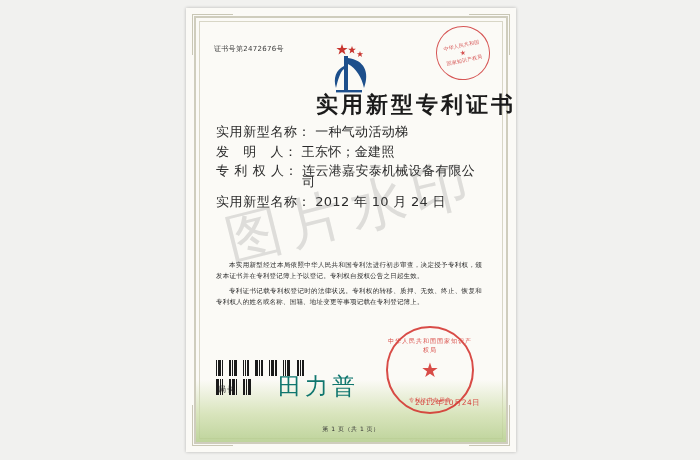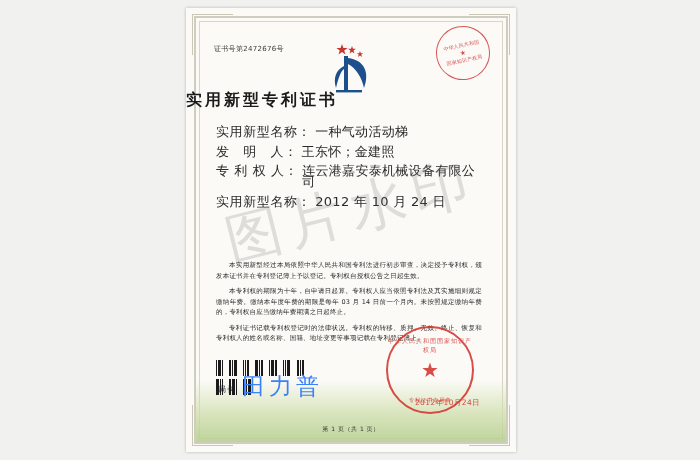--- a/index.html
+++ b/index.html
@@ -117,22 +117,22 @@
     width: 90px;
     height: 54px;
   }
 
   
   .title {
     position: absolute;
     left: 0;
     right: 0;
     top: 82px;
-    text-align: left;
-    font-size: 16px;
+    text-align: right;
+    font-size: 22px;
     letter-spacing: 3px;
     color: #1b1b1b;
     font-family: "DejaVu Serif", "Liberation Serif", serif;
     font-weight: bold;
   }
 
   
   .fields {
     position: absolute;
     left: 30px;
@@ -190,31 +190,32 @@
     vertical-align: top;
   }
 
   
   .sign-row {
     position: absolute;
     left: 32px;
     bottom: 54px;
     display: flex;
     align-items: flex-end;
+    gap: 36px;
   }
   .sign-label {
     font-size: 8px;
     color: #222;
     letter-spacing: 1px;
     margin-right: 6px;
     padding-bottom: 3px;
   }
   .sign-name {
     font-size: 23px;
-    color: #3b82f6;
+    color: #0f766e;
     font-family: "DejaVu Serif", "Liberation Serif", serif;
     letter-spacing: 4px;
     line-height: 24px;
   }
 
   
   .main-seal {
     position: absolute;
     right: 42px;
     bottom: 38px;
@@ -339,21 +340,20 @@
         <span class="field-value">连云港嘉安泰机械设备有限公司</span>
       </div>
       <div class="field-row">
         <span class="field-label">实用新型名称：</span>
         <span class="field-value">2012 年 10 月 24 日</span>
       </div>
     </div>
 
     <div class="body-text">
       <p>本实用新型经过本局依照中华人民共和国专利法进行初步审查，决定授予专利权，颁发本证书并在专利登记簿上予以登记。专利权自授权公告之日起生效。</p>
-      <p>本专利权的期限为十年，自申请日起算。专利权人应当依照专利法及其实施细则规定缴纳年费。缴纳本年度年费的期限是每年 03 月 14 日前一个月内。未按照规定缴纳年费的，专利权自应当缴纳年费期满之日起终止。</p>
       <p>专利证书记载专利权登记时的法律状况。专利权的转移、质押、无效、终止、恢复和专利权人的姓名或名称、国籍、地址变更等事项记载在专利登记簿上。</p>
     </div>
 
     <div class="barcode">
       <span style="width:1px"></span><span style="width:3px"></span><span style="width:1px"></span>
       <span style="width:2px"></span><span style="width:1px"></span><span style="width:3px"></span>
       <span style="width:1px"></span><span style="width:1px"></span><span style="width:2px"></span>
       <span style="width:3px"></span><span style="width:1px"></span><span style="width:2px"></span>
       <span style="width:1px"></span><span style="width:3px"></span><span style="width:2px"></span>
       <span style="width:1px"></span><span style="width:1px"></span><span style="width:3px"></span>

